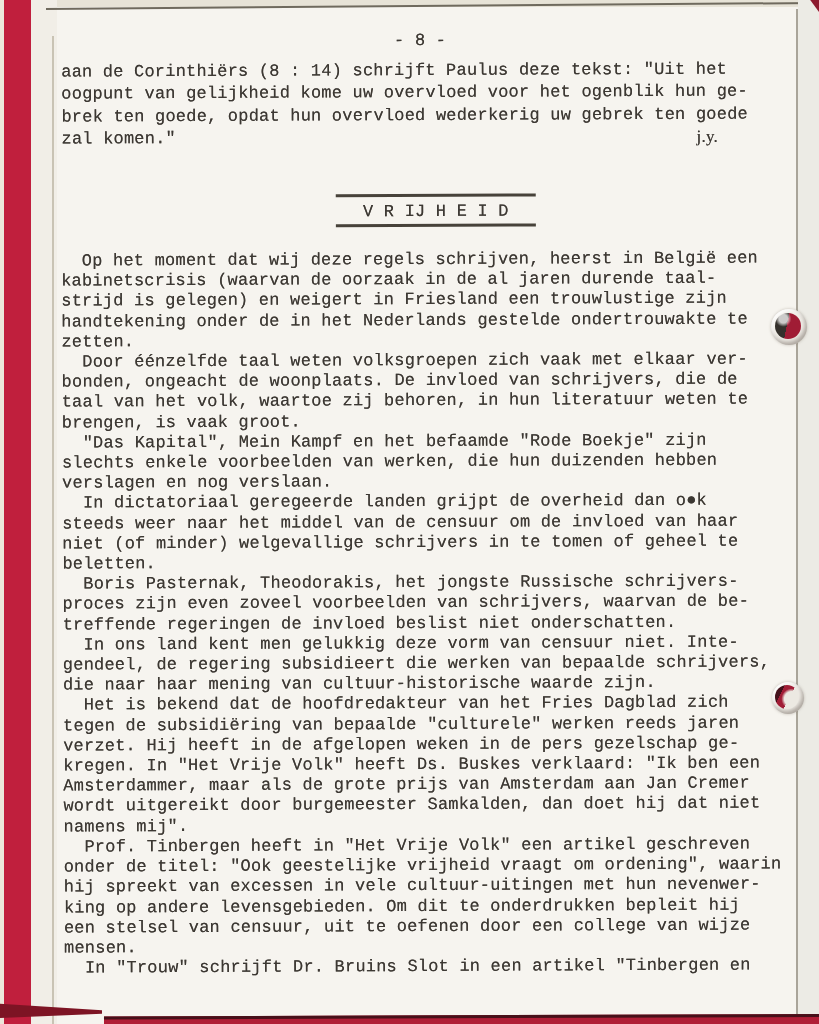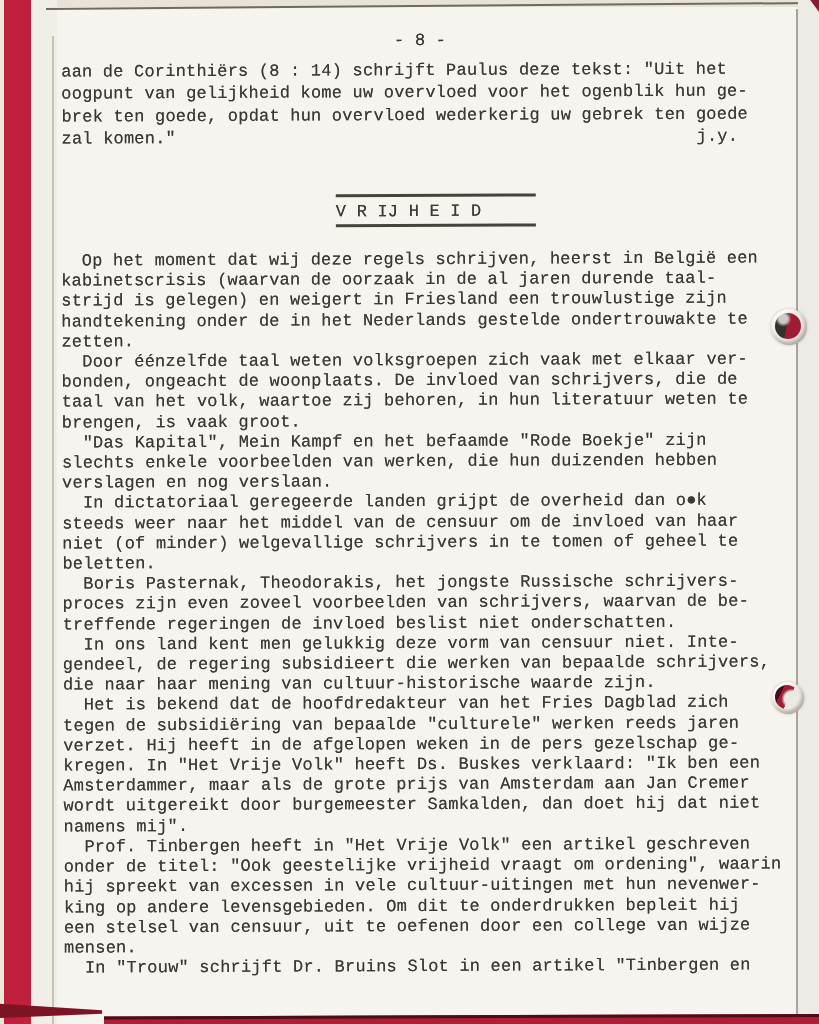--- a/index.html
+++ b/index.html
@@ -36,22 +36,22 @@
   .rivet-bottom{left:772px;top:682px;width:32px;height:32px;}
   .rivet-bottom .pin{left:3px;top:3px;width:24px;height:24px;
     background:
       radial-gradient(circle at 70% 58%, #ece9e2 0 34%, rgba(236,233,226,0) 48%),
       linear-gradient(118deg,#43101a 0 28%,#a11d36 28% 58%,#ece9e2 58%);}
   
   .text-layer{position:absolute;inset:0;transform:rotate(-0.25deg);transform-origin:420px 480px;color:#3c3833;}
   .mono{white-space:pre;font-size:17px;letter-spacing:.2px;text-shadow:0 0 .5px rgba(60,54,48,.75);}
   .page-num{position:absolute;left:62px;top:31px;width:720px;text-align:center;}
   .intro{position:absolute;left:63px;top:60px;line-height:22.4px;}
-  .signature{position:absolute;left:698px;top:128px;}
-  .doc-title{position:absolute;left:337px;top:194px;width:200px;text-align:left;
+  .signature{position:absolute;left:698px;top:128px;font-family:Liberation Serif, serif;}
+  .doc-title{position:absolute;left:337px;top:194px;width:200px;text-align:center;
     border-top:3px solid #47423a;border-bottom:3px solid #47423a;padding:5px 0 3px 0;}
   .body-text{position:absolute;left:62px;top:250px;line-height:20.2px;}
 </style>
 </head>
 <body>
 
 <div class="scan">
 
   <div class="above-top-strip"></div>
   <div class="left-sliver"></div>

